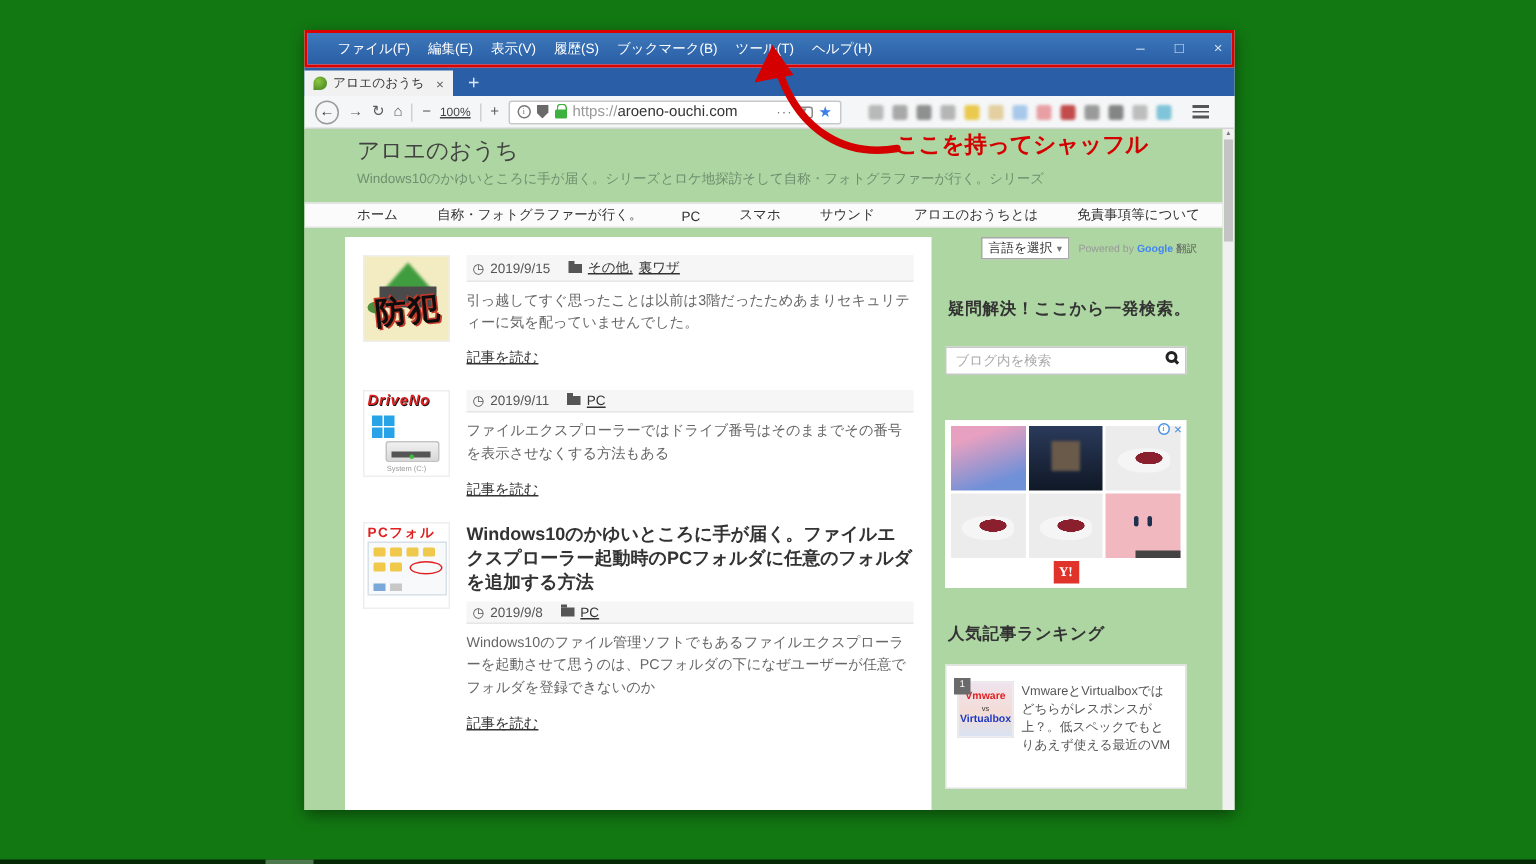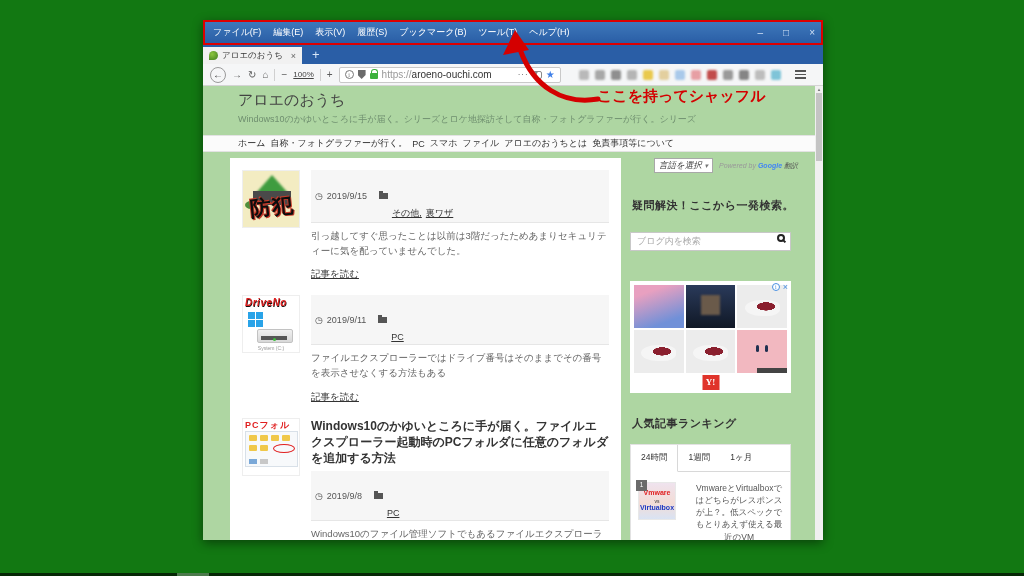--- a/index.html
+++ b/index.html
@@ -5,21 +5,21 @@
   * { margin:0; padding:0; box-sizing:border-box; }
   body { font-family:"Liberation Sans", sans-serif; }
   .stage { position:relative; width:1024px; height:576px; background:#127812; overflow:hidden; }
   .taskbar-sliver { position:absolute; left:0; bottom:0; width:1024px; height:3px; background:#062806; }
   .taskbar-app { position:absolute; left:177px; bottom:0; width:32px; height:3px; background:#4c7a4c; }
 
   
   .window { position:absolute; left:203px; top:20px; width:620px; height:520px; background:#fff;
             box-shadow:0 3px 10px rgba(0,0,0,.45); display:flex; flex-direction:column; }
   .menubar { position:relative; height:25px; background:linear-gradient(#3e78ba,#2a5ea6);
-             border:2px solid #dd0000; display:flex; align-items:center; padding:0 8px; gap:12px; flex:0 0 25px; }
+             border:2px solid #dd0000; display:flex; align-items:center; padding:0 20px; gap:12px; flex:0 0 25px; }
   .menu-item { font-size:9px; color:#fff; white-space:nowrap; }
   .win-controls { position:absolute; right:6px; top:0; height:100%; display:flex; align-items:center; gap:20px; }
   .win-btn { color:#cfe0f5; font-size:10px; line-height:1; }
 
   .tabbar { height:19px; background:#2a5ea6; display:flex; align-items:flex-end; flex:0 0 19px; }
   .tab { width:99px; height:17px; background:#f1f1f1; display:flex; align-items:center; padding:0 6px; gap:4px;
          font-size:8.5px; color:#333; }
   .favicon { width:9px; height:9px; border-radius:50% 50% 50% 0; background:radial-gradient(circle at 35% 35%, #8cc63f, #3f7d1f); flex:0 0 9px; }
   .tab-title { overflow:hidden; white-space:nowrap; }
   .tab-close { margin-left:auto; color:#666; font-size:9px; }
@@ -50,34 +50,34 @@
   .ext { width:10px; height:10px; border-radius:2px; filter:blur(1px); }
   .hamburger { margin-left:8px; width:11px; display:flex; flex-direction:column; gap:2px; }
   .hamburger i { display:block; height:1.5px; background:#555; }
 
   
   .content { position:relative; flex:1; background:#aed6a2; overflow:hidden; }
   .site-title { position:absolute; left:35px; top:5px; font-size:15px; color:#424242; }
   .site-sub { position:absolute; left:35px; top:27px; font-size:9px; color:#6f8f6f; white-space:nowrap; }
   .site-nav { position:absolute; left:0; top:49px; width:612px; height:17px; background:#fbfbfb;
               border-top:1px solid #e3e3e3; border-bottom:1px solid #e3e3e3; display:flex; align-items:center;
-              padding:0 35px; gap:5px; font-size:9px; color:#333; }
+              padding:0 35px; gap:26px; font-size:9px; color:#333; }
   .site-nav span { white-space:nowrap; }
 
   .main-card { position:absolute; left:27px; top:72px; width:391px; height:500px; background:#fff; padding:12px 12px; }
   .article { display:flex; gap:11px; margin-bottom:14px; }
   .thumb { width:58px; height:58px; flex:0 0 58px; position:relative; overflow:hidden; border:1px solid #eee; }
   .art-body { flex:1; min-width:0; }
   .art-title { font-size:12px; font-weight:bold; color:#333; line-height:1.35; margin-bottom:5px; }
   .art-meta { background:#f6f6f6; border-bottom:1px solid #e6e6e6; font-size:9px; color:#555; padding:2px 4px;
               display:flex; align-items:center; gap:4px; }
   .clock { font-size:9px; color:#555; }
   .folder-ico { position:relative; width:9px; height:6px; background:#555; margin-left:8px; }
   .folder-ico::before { content:""; position:absolute; left:0; top:-2px; width:4px; height:2px; background:#555; }
-  .cat-link { color:#333; text-decoration:underline;margin-top:35px; }
+  .cat-link { color:#333; text-decoration:underline; }
   .art-excerpt { font-size:9.5px; color:#666; line-height:1.55; margin:6px 0 5px; }
   .read-more { font-size:9.5px; color:#333; text-decoration:underline; display:inline-block; }
 
   
   .thumb-bouhan { background:#f3ecc2; }
   .thumb-bouhan .tri { position:absolute; left:13px; top:4px; width:0; height:0;
       border-left:16px solid transparent; border-right:16px solid transparent; border-bottom:18px solid #3f9c3f; filter:blur(1px); }
   .thumb-bouhan .house { position:absolute; left:10px; top:20px; width:38px; height:14px; background:#4a4a4a; }
   .thumb-bouhan .bush { position:absolute; left:2px; top:30px; width:12px; height:8px; background:#4e8f3c; border-radius:50%; }
   .thumb-bouhan .bou-text { position:absolute; left:1px; top:22px; width:100%; text-align:center; font-size:21px;
@@ -96,21 +96,21 @@
   .thumb-driveno .dn-sub { position:absolute; left:0; bottom:1px; width:100%; text-align:center; font-size:5px; color:#999; }
   .thumb-pcf { background:#fff; }
   .thumb-pcf .pcf-text { position:absolute; left:2px; top:0; font-size:9px; font-weight:bold; color:#e02020; letter-spacing:1px; }
   .thumb-pcf .panel { position:absolute; left:2px; top:12px; width:53px; height:36px; background:#f7f9fb; border:1px solid #d8e0e8; }
   .thumb-pcf .fol { position:absolute; width:8px; height:6px; background:#f0c84a; border-radius:1px; }
   .thumb-pcf .oval { position:absolute; right:2px; top:12px; width:22px; height:9px; border:1px solid #e02020; border-radius:50%; }
   .thumb-pcf .dev { position:absolute; width:8px; height:5px; background:#7aa8d8; bottom:2px; }
 
   
   .sidebar { position:absolute; left:427px; top:72px; width:168px; }
-  .translate-row { display:flex; align-items:center; gap:6px; margin-left:24px;font-style:italic; }
+  .translate-row { display:flex; align-items:center; gap:6px; margin-left:24px; }
   .lang-select { width:66px; height:15px; background:#fff; border:1px solid #a8a8a8; font-size:8.5px; color:#333;
                  display:flex; align-items:center; justify-content:space-between; padding:0 4px; }
   .lang-caret { color:#777; font-size:7px; }
   .powered { font-size:7px; color:#999; white-space:nowrap; }
   .g-word { color:#4285f4; font-weight:bold; }
   .tr-word { color:#555; }
   .search-heading { font-size:11px; font-weight:bold; color:#333; margin:25px 0 16px 2px; letter-spacing:0.5px; }
   .search-row { position:relative; margin-top:17px; width:161px; }
   .search-input { width:161px; height:19px; border:1px solid #c8c8c8; background:#fff; font-size:9px; color:#333;
                   padding:0 20px 0 6px; font-family:"Liberation Sans", sans-serif; }
@@ -136,21 +136,21 @@
   .ad-x { color:#4a90e2; font-size:9px; line-height:1; }
   .y-logo { position:absolute; bottom:3px; left:50%; transform:translateX(-50%); width:17px; height:15px; background:#e0342b;
             color:#fff; font-weight:bold; font-size:9px; display:flex; align-items:center; justify-content:center;
             font-family:"Liberation Serif", serif; }
 
   .rank-heading { font-size:11px; font-weight:bold; color:#333; margin:23px 0 0 2px; letter-spacing:0.5px; }
   .rank-card { margin-top:13px; width:161px; background:#fff; border:1px solid #e2e2e2; }
   .rank-tabs { display:flex; border-bottom:1px solid #d8d8d8; }
   .rank-tab { font-size:8.5px; color:#333; padding:7px 10px; white-space:nowrap; }
   .rank-tab.active { background:#fff; border-right:1px solid #d8d8d8; margin-bottom:-1px; border-bottom:1px solid #fff; }
-  .rank-item { display:flex; gap:19px; padding:10px 7px 6px;text-align:center; }
+  .rank-item { display:flex; gap:5px; padding:10px 7px 6px; }
   .rank-thumb { position:relative; width:38px; height:38px; flex:0 0 38px; }
   .rt1 { background:linear-gradient(180deg,#efe3ee 0%,#f3dcd6 55%,#d9e3f3 100%); border:1px solid #e8e8e8;
          display:flex; flex-direction:column; align-items:center; justify-content:center; line-height:1.2; }
   .rt1 .vm { color:#e02020; font-weight:bold; font-size:7px; }
   .rt1 .vs { color:#333; font-size:5px; }
   .rt1 .vb { color:#2038c0; font-weight:bold; font-size:7px; }
   .rank-badge { position:absolute; top:-3px; left:-3px; width:11px; height:11px; background:#6a6a6a; color:#fff;
                 font-size:6.5px; display:flex; align-items:center; justify-content:center; }
   .rank-text { font-size:8.5px; color:#555; line-height:1.45; }
 
@@ -236,21 +236,21 @@
 
     <div class="content">
       <div class="site-title">アロエのおうち</div>
       <div class="site-sub">Windows10のかゆいところに手が届く。シリーズとロケ地探訪そして自称・フォトグラファーが行く。シリーズ</div>
 
       <div class="site-nav">
         <span>ホーム</span>
         <span>自称・フォトグラファーが行く。</span>
         <span>PC</span>
         <span>スマホ</span>
-        <span>ファイル</span>
+        <span>サウンド</span>
         <span>アロエのおうちとは</span>
         <span>免責事項等について</span>
       </div>
 
       <div class="main-card">
 
         <div class="article">
           <div class="thumb thumb-bouhan">
             <span class="tri"></span>
             <span class="house"></span>
@@ -358,25 +358,20 @@
           </div>
           <span class="ad-info">
             <span class="ad-i">i</span>
             <span class="ad-x">×</span>
           </span>
           <span class="y-logo">Y!</span>
         </div>
 
         <div class="rank-heading">人気記事ランキング</div>
         <div class="rank-card">
-          <div class="rank-tabs">
-            <span class="rank-tab active">24時間</span>
-            <span class="rank-tab">1週間</span>
-            <span class="rank-tab">1ヶ月</span>
-          </div>
           <div class="rank-item">
             <span class="rank-thumb rt1">
               <span class="rank-badge">1</span>
               <span class="vm">Vmware</span>
               <span class="vs">vs</span>
               <span class="vb">Virtualbox</span>
             </span>
             <span class="rank-text">VmwareとVirtualboxではどちらがレスポンスが上？。低スペックでもとりあえず使える最近のVM</span>
           </div>
           <div class="rank-item">

